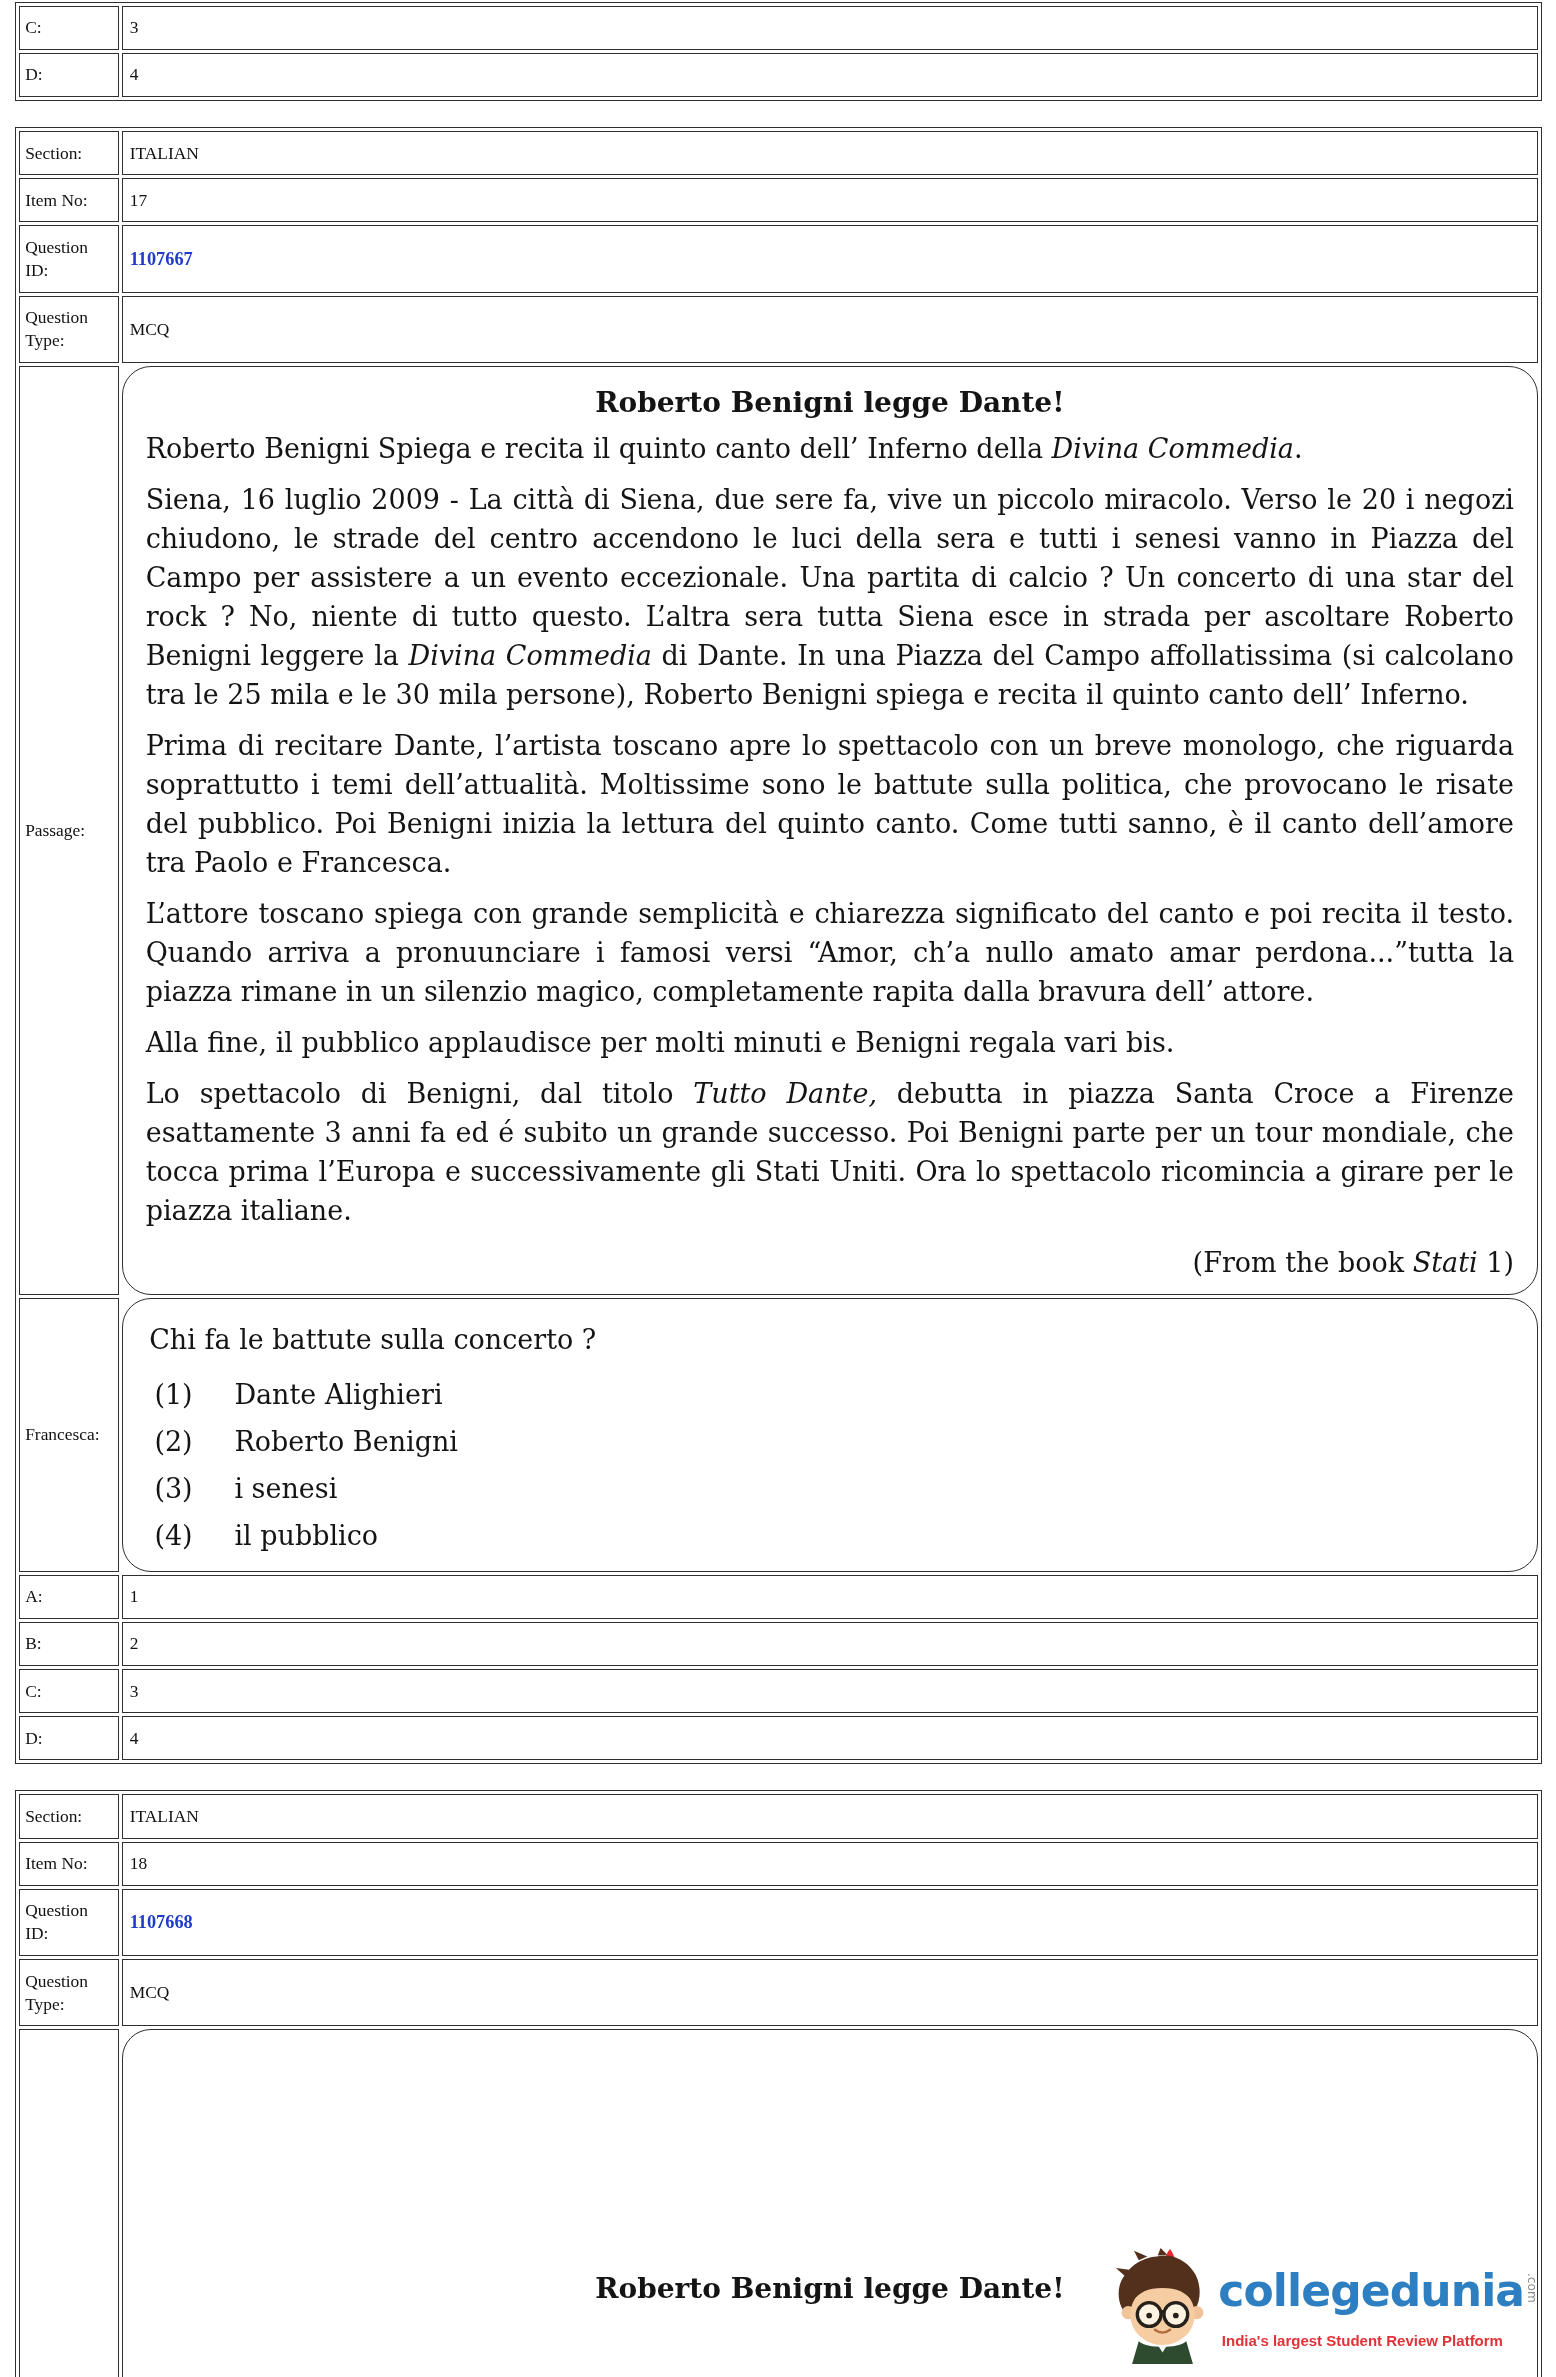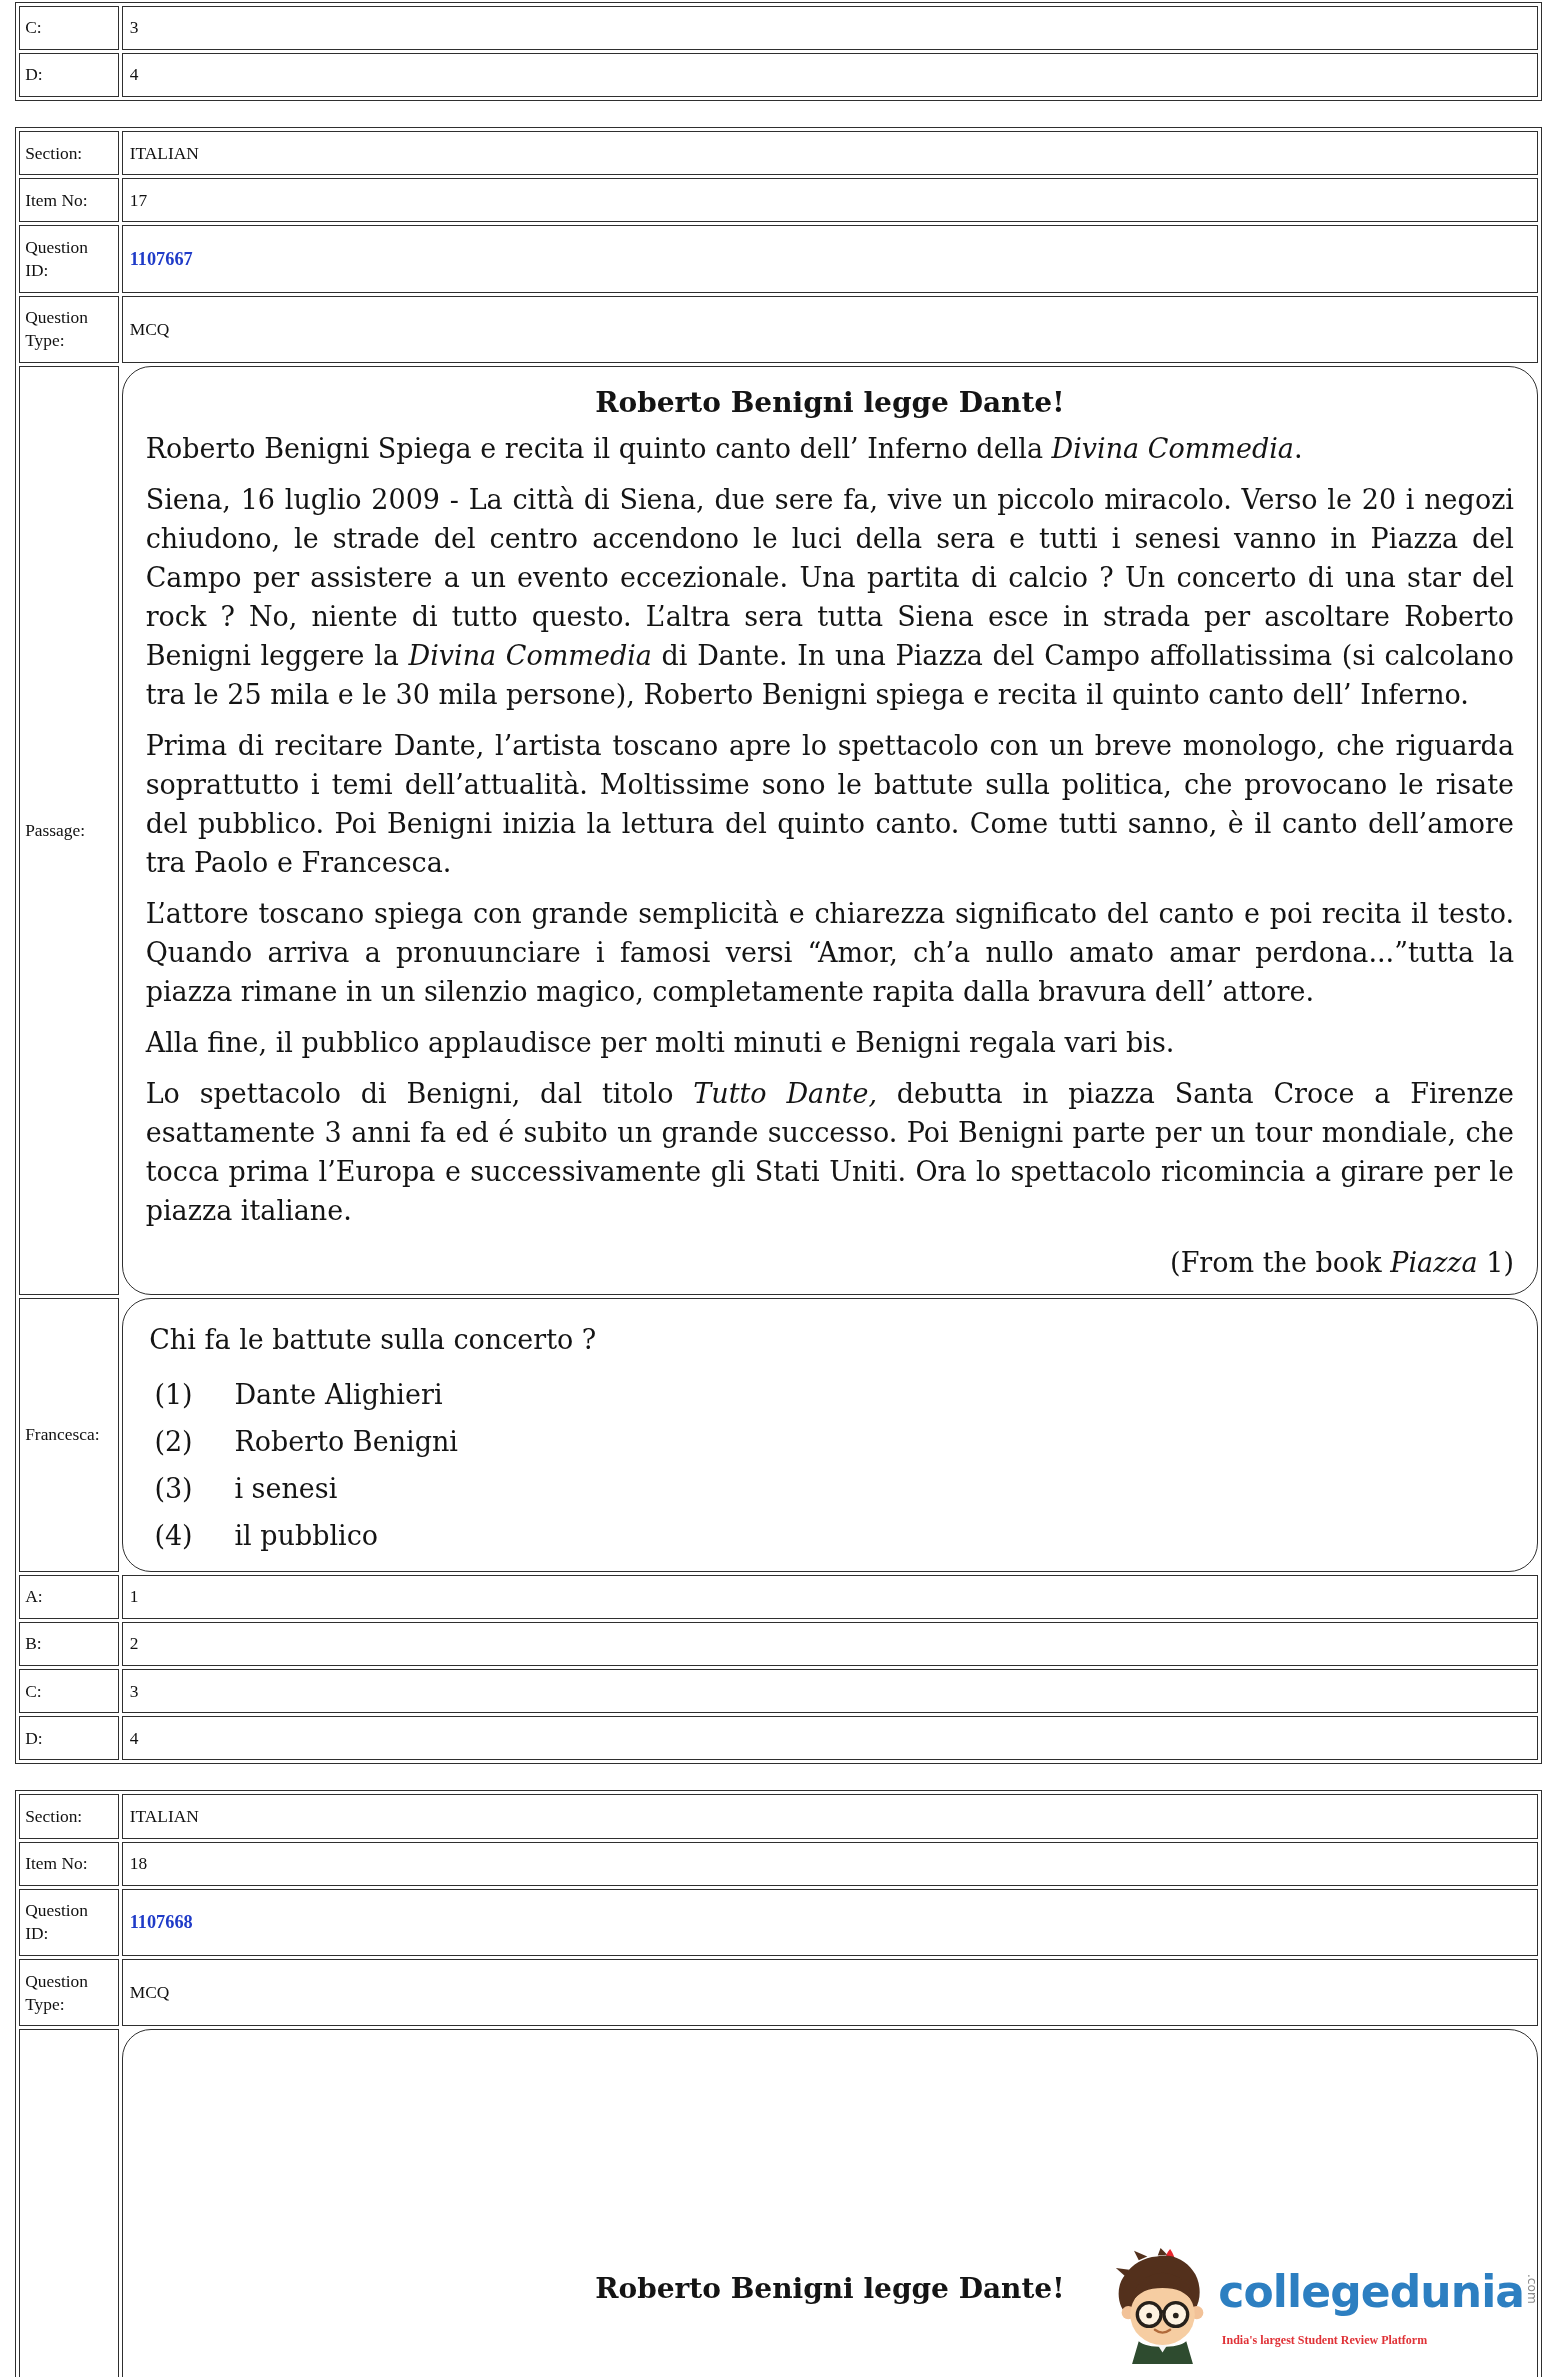--- a/index.html
+++ b/index.html
@@ -79,22 +79,22 @@
   .logo-name{
     font-family:"DejaVu Sans",sans-serif;font-weight:bold;
     font-size:44px;line-height:47px;letter-spacing:-0.9px;
     color:var(--brand-blue,#2d7fc1);
   }
   .logo-suffix{
     font-family:"DejaVu Sans",sans-serif;font-size:12.2px;color:#8a8a8a;
     writing-mode:vertical-rl;line-height:12.2px;margin-top:5.2px;margin-left:1.7px;
   }
   .logo-tagline{
-    font-family:Liberation Serif, serif;font-weight:bold;
-    font-size:12px;color:var(--tag-red,#e03237);
+    font-family:Liberation Sans, sans-serif;font-weight:bold;
+    font-size:15px;color:var(--tag-red,#e03237);
     margin-top:18px;margin-left:3.5px;
   }
 </style>
 </head>
 <body>
 
 <div class="page">
 
   <table class="qtable" id="table-top">
     <tbody id="top-body">
@@ -131,21 +131,21 @@
         <td class="label-cell">Passage:</td>
         <td class="content-cell">
           <div class="passage-title">Roberto Benigni legge Dante!</div>
           <div id="q17-paragraphs">
               <div class="para"><span>Roberto Benigni Spiega e recita il quinto canto dell’ Inferno della </span><span class="it">Divina Commedia</span><span>.</span></div>
               <div class="para"><span>Siena, 16 luglio 2009 - La città di Siena, due sere fa, vive un piccolo miracolo.  Verso le 20 i negozi chiudono, le strade del centro accendono le luci della sera e tutti i senesi vanno in Piazza del Campo per assistere a un evento eccezionale.  Una partita di calcio ?  Un concerto di una star del rock ?  No, niente di tutto questo.  L’altra sera tutta Siena esce in strada per ascoltare Roberto Benigni leggere la </span><span class="it">Divina Commedia</span><span> di Dante.  In una Piazza del Campo affollatissima (si calcolano tra le 25 mila e le 30 mila persone), Roberto Benigni spiega e recita il quinto canto dell’ Inferno.</span></div>
               <div class="para"><span>Prima di recitare Dante, l’artista toscano apre lo spettacolo con un breve monologo, che riguarda soprattutto i temi dell’attualità.  Moltissime sono le battute sulla politica, che provocano le risate del pubblico.  Poi Benigni inizia la lettura del quinto canto.  Come tutti sanno, è il canto dell’amore tra Paolo e Francesca.</span></div>
               <div class="para"><span>L’attore toscano spiega con grande semplicità e chiarezza significato del canto e poi recita il testo.  Quando arriva a pronuunciare i famosi versi “Amor, ch’a nullo amato amar perdona...”tutta la piazza rimane in un silenzio magico, completamente rapita dalla bravura dell’ attore.</span></div>
               <div class="para"><span>Alla fine, il pubblico applaudisce per molti minuti e Benigni regala vari bis.</span></div>
               <div class="para"><span>Lo spettacolo di Benigni, dal titolo </span><span class="it">Tutto Dante,</span><span> debutta in piazza Santa Croce a Firenze esattamente 3 anni fa ed é subito un grande successo.  Poi Benigni parte per un tour mondiale, che tocca prima l’Europa e successivamente gli Stati Uniti.  Ora lo spettacolo ricomincia a girare per le piazza italiane.</span></div>
-              <div class="para align-right"><span>(From the book </span><span class="it">Piazza</span><span> 1)</span></div>
+              <div class="para align-right"><span>(From the book </span><span class="it">Stati</span><span> 1)</span></div>
             </div>
         </td>
       </tr>
       <tr id="q17-question-row">
         <td class="label-cell">Francesca:</td>
         <td class="content-cell question-cell">
           <div class="question-text">Chi fa le battute sulla concerto ?</div>
           <div class="options" id="q17-options">
               <div class="opt">
                 <span class="opt-num">(1)</span>

